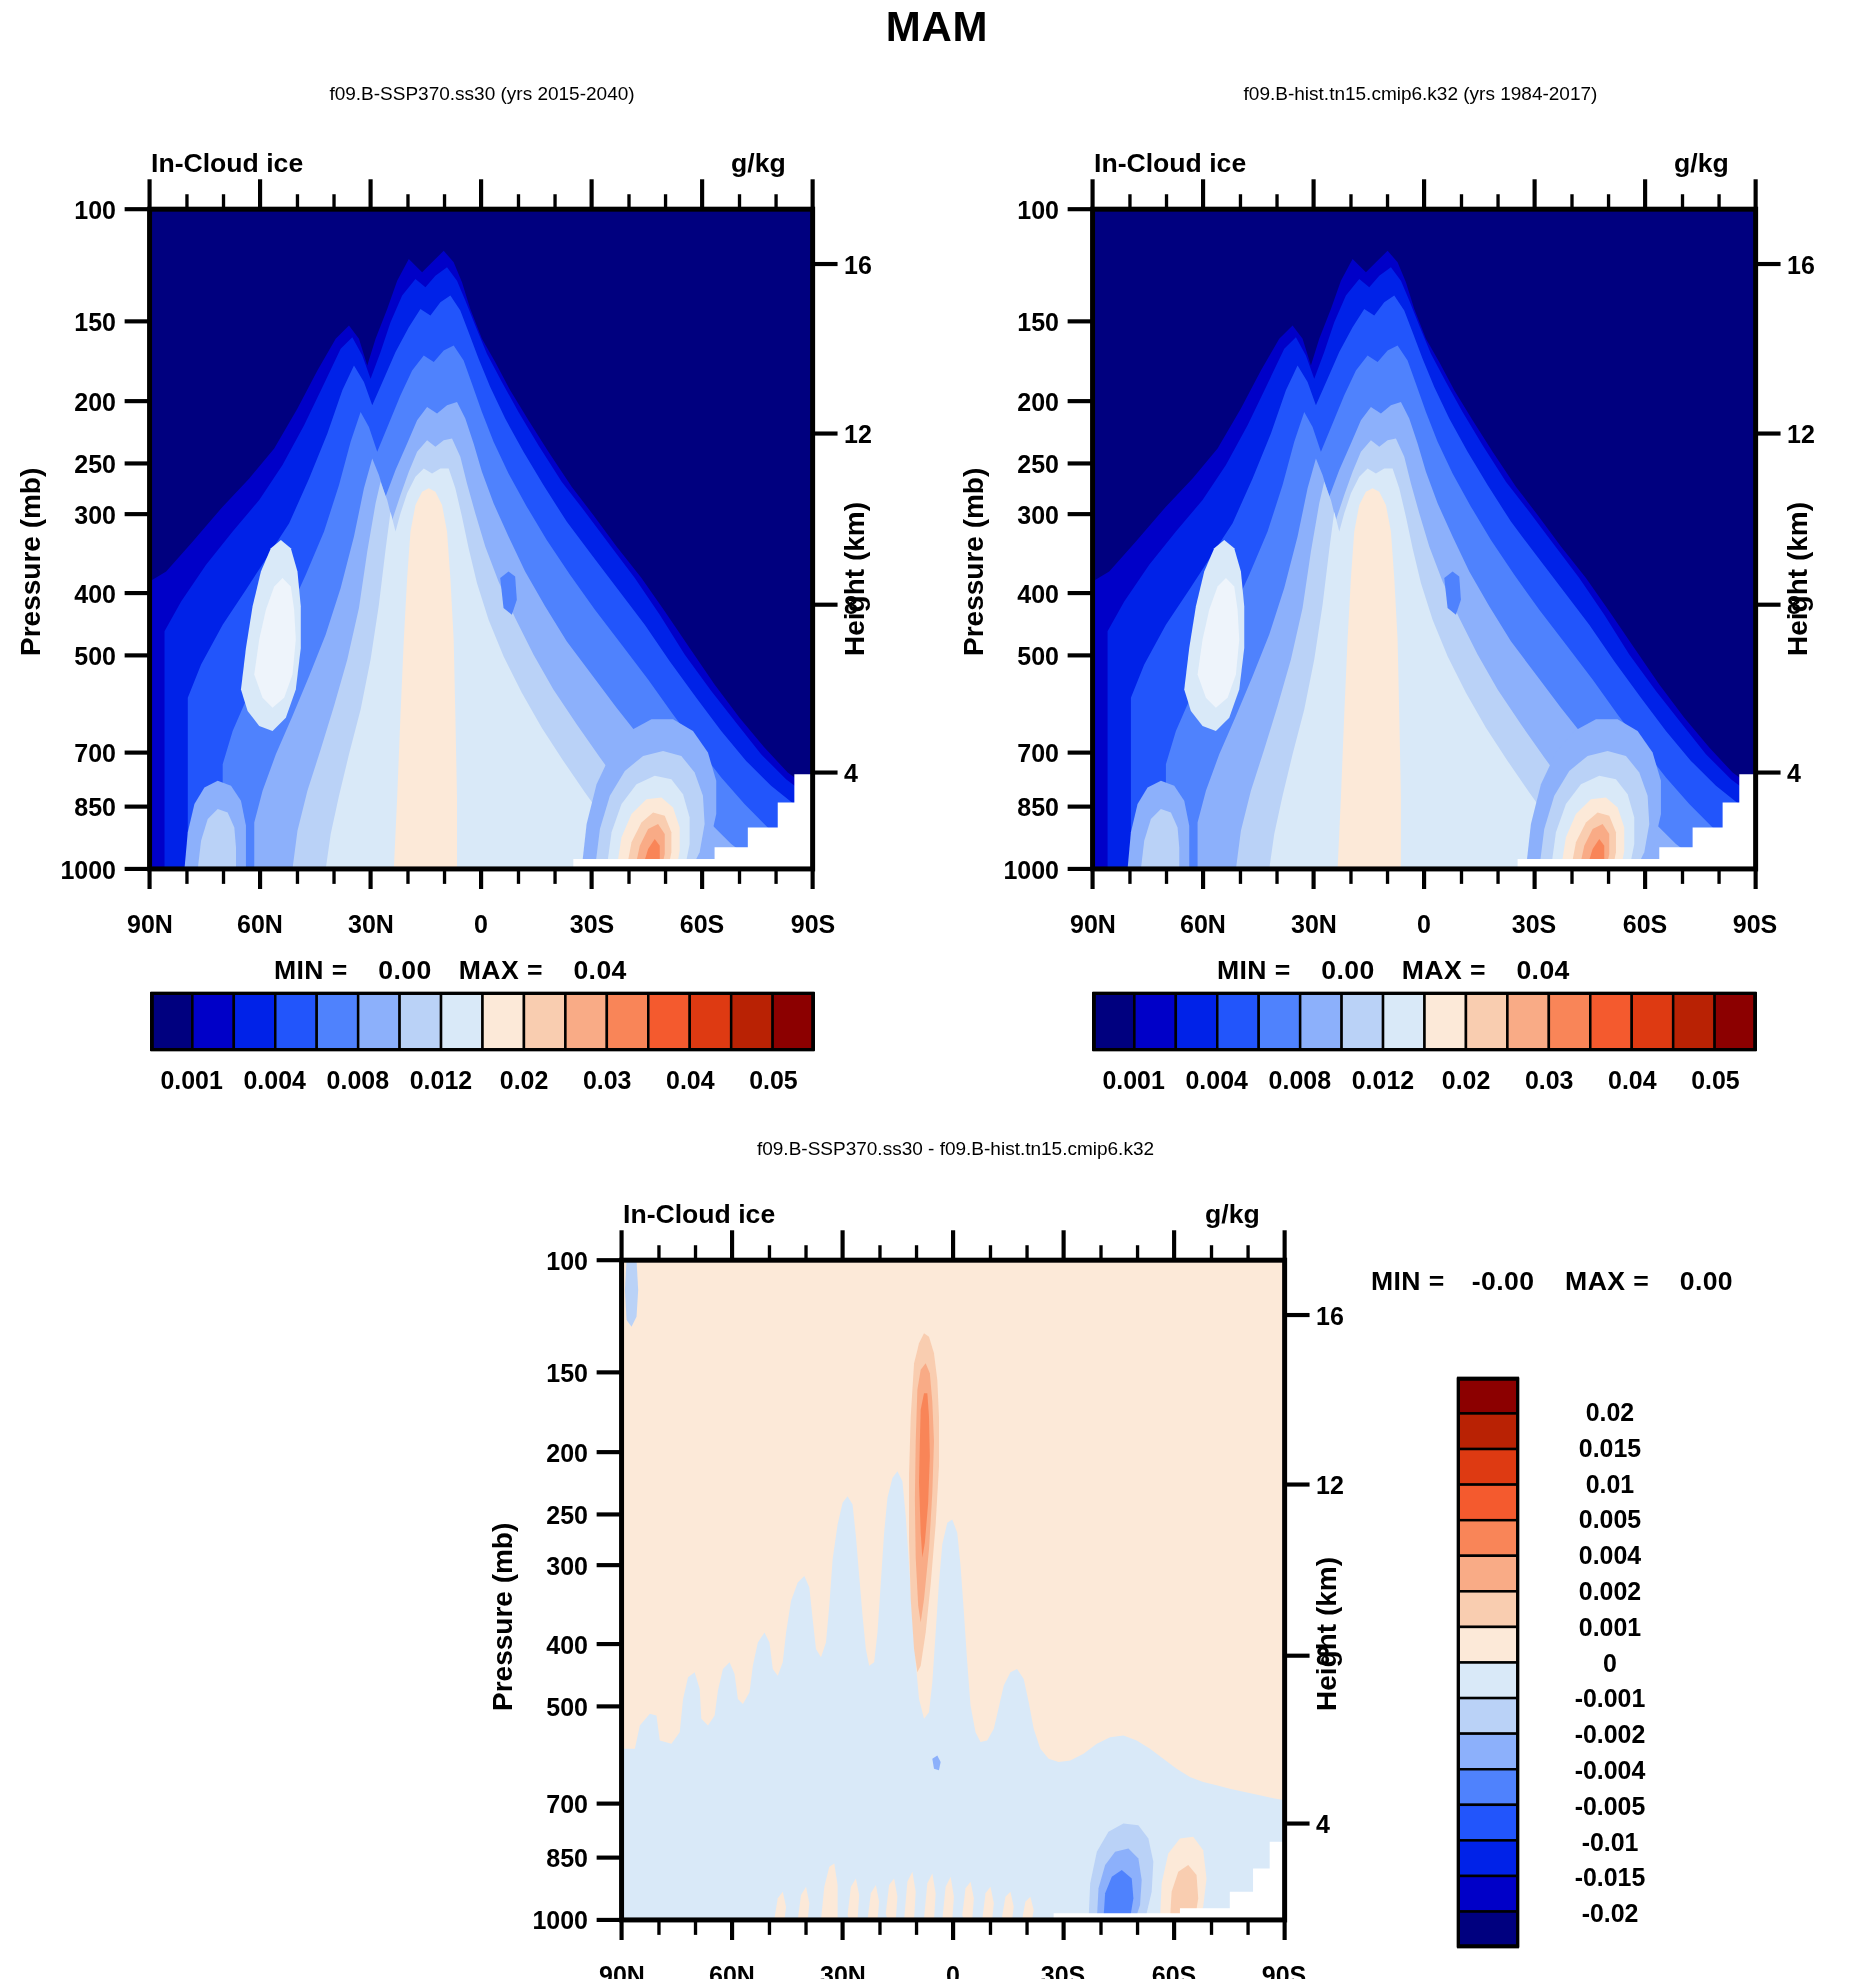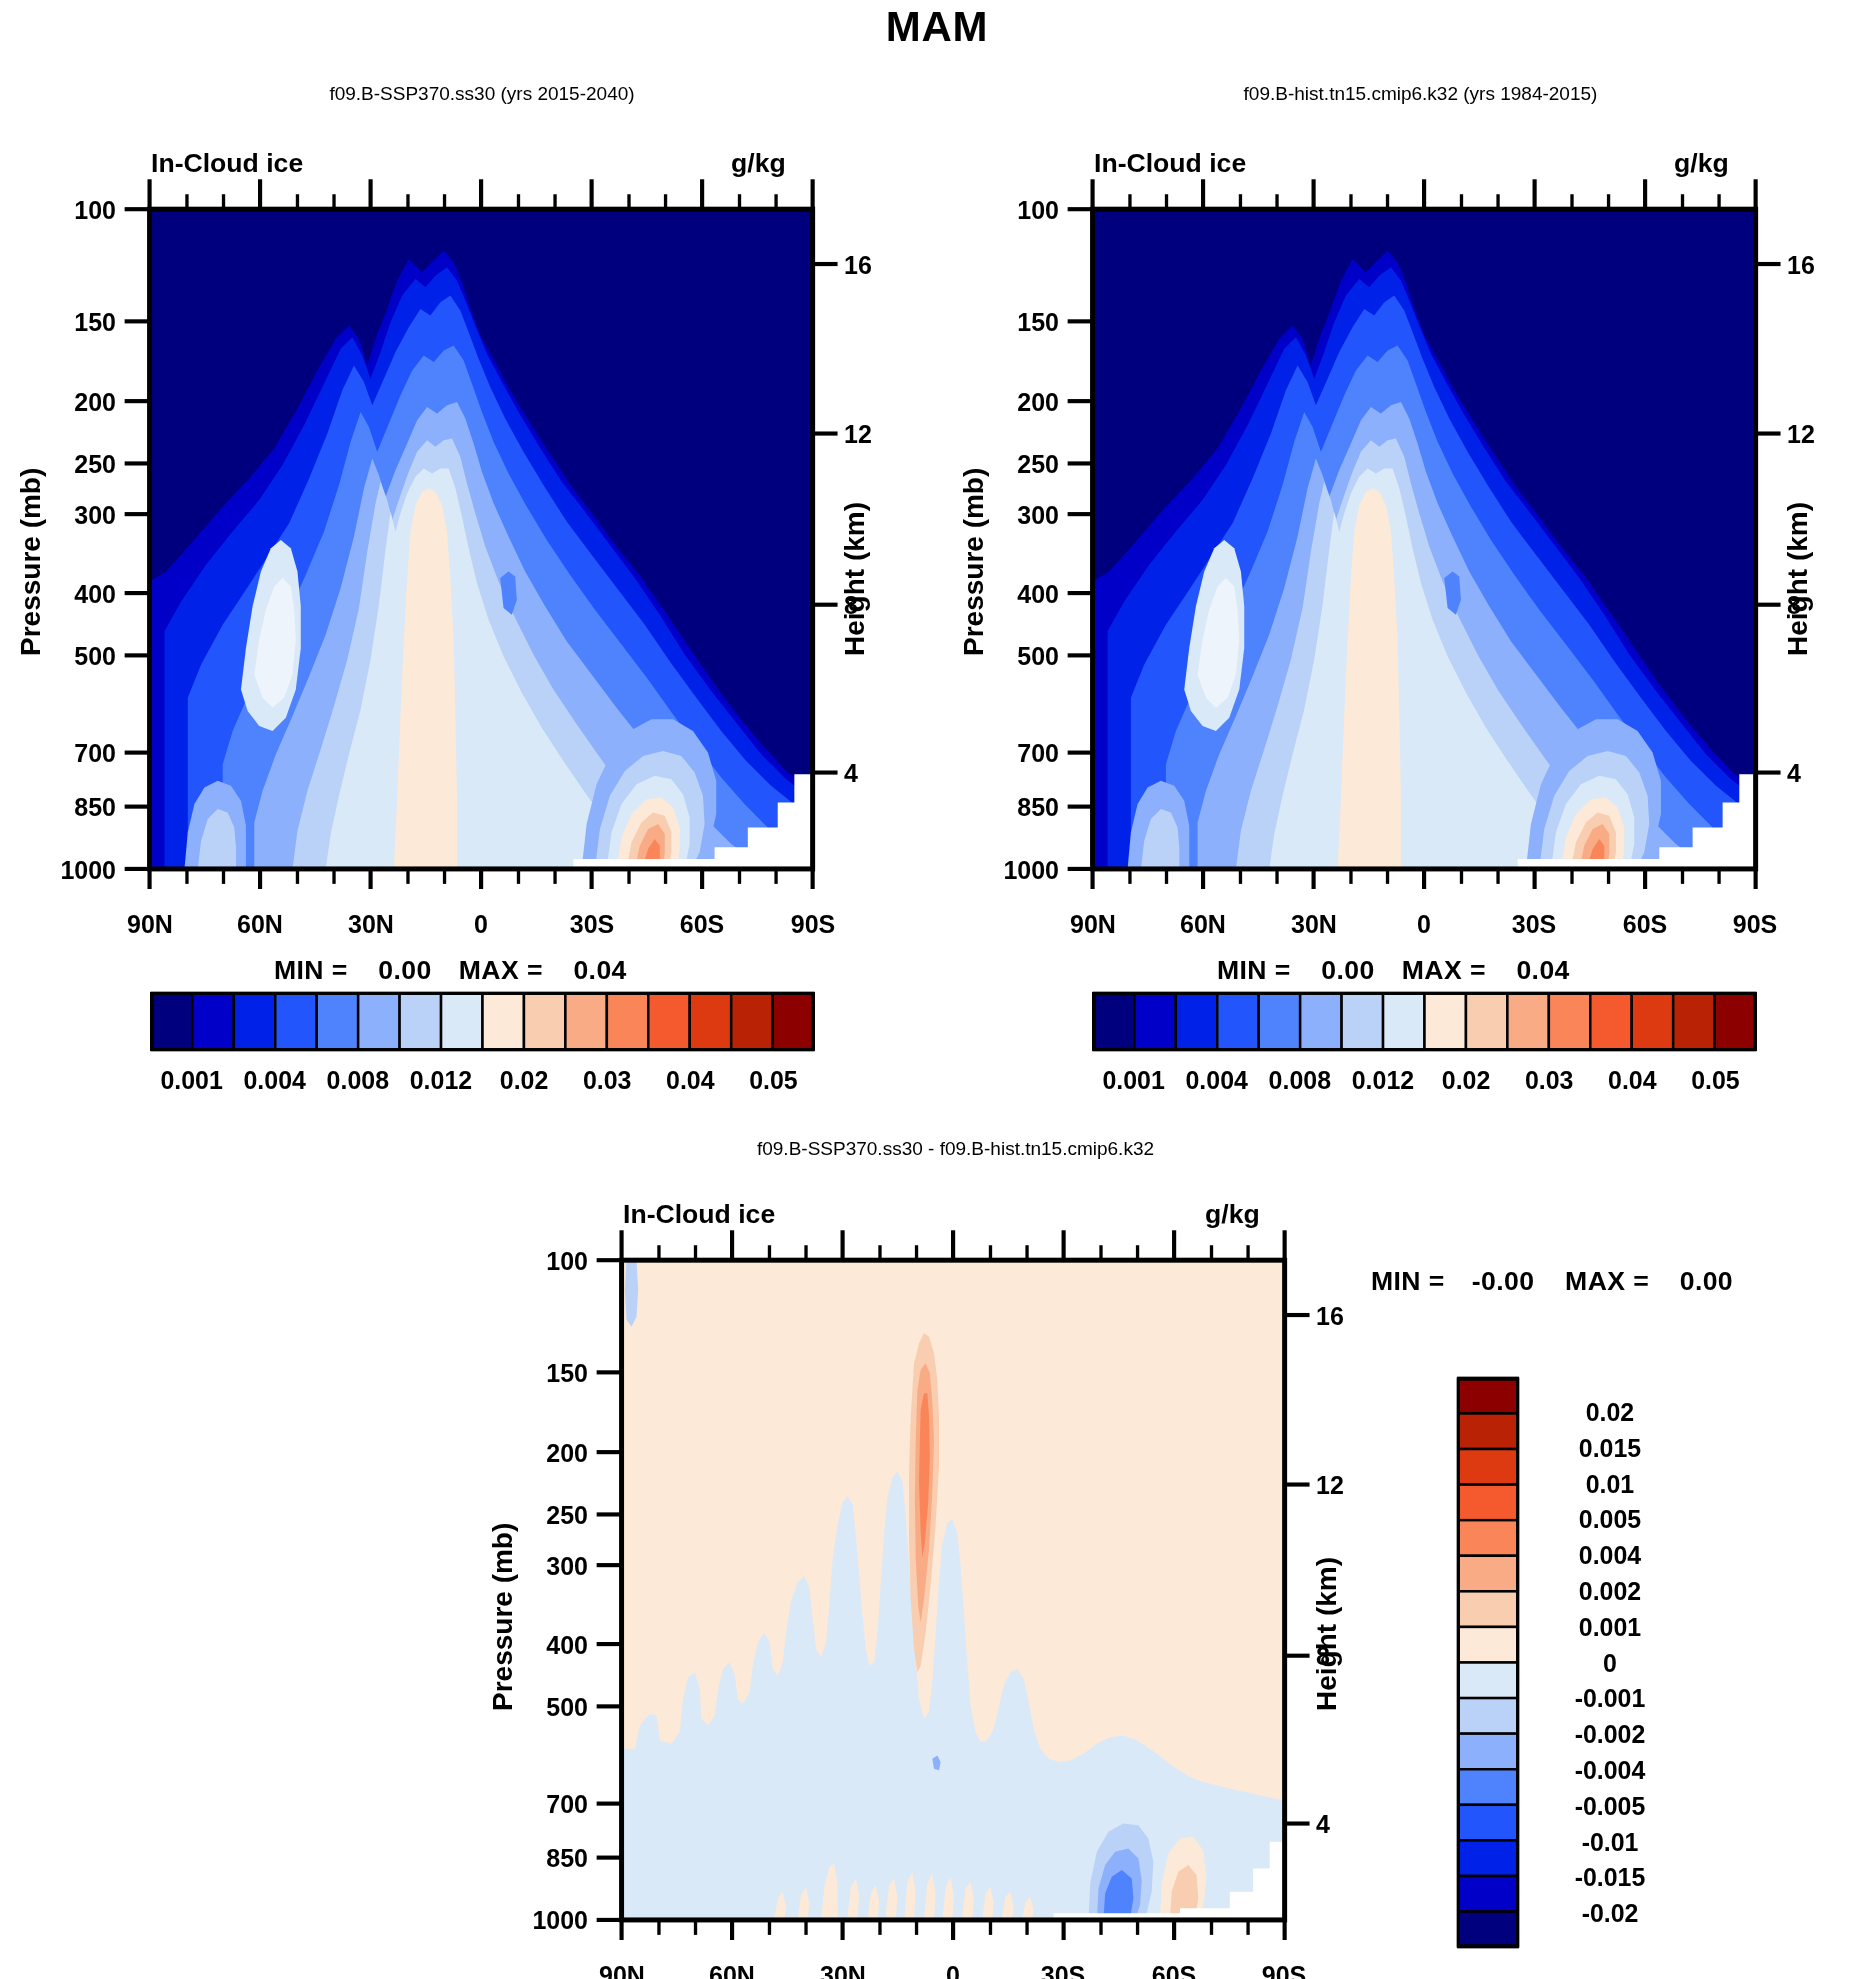--- a/index.html
+++ b/index.html
@@ -217,21 +217,21 @@
       <text x="150.00" y="38" text-anchor="middle" font-family="&quot;Liberation Sans&quot;, sans-serif" font-size="30" font-weight="bold" fill="#000">0.004</text>
       <text x="250.00" y="38" text-anchor="middle" font-family="&quot;Liberation Sans&quot;, sans-serif" font-size="30" font-weight="bold" fill="#000">0.008</text>
       <text x="350.00" y="38" text-anchor="middle" font-family="&quot;Liberation Sans&quot;, sans-serif" font-size="30" font-weight="bold" fill="#000">0.012</text>
       <text x="450.00" y="38" text-anchor="middle" font-family="&quot;Liberation Sans&quot;, sans-serif" font-size="30" font-weight="bold" fill="#000">0.02</text>
       <text x="550.00" y="38" text-anchor="middle" font-family="&quot;Liberation Sans&quot;, sans-serif" font-size="30" font-weight="bold" fill="#000">0.03</text>
       <text x="650.00" y="38" text-anchor="middle" font-family="&quot;Liberation Sans&quot;, sans-serif" font-size="30" font-weight="bold" fill="#000">0.04</text>
       <text x="750.00" y="38" text-anchor="middle" font-family="&quot;Liberation Sans&quot;, sans-serif" font-size="30" font-weight="bold" fill="#000">0.05</text>
     </svg>
 </div>
 
-<div class="abs ctr panel-title" style="left:980px;top:83px;width:881px;">f09.B-hist.tn15.cmip6.k32 (yrs 1984-2015)</div>
+<div class="abs ctr panel-title" style="left:980px;top:83px;width:881px;">f09.B-hist.tn15.cmip6.k32 (yrs 1984-2017)</div>
 
 <div class="abs small-lab" style="left:1094px;top:148px;">In-Cloud ice</div>
 <div class="abs small-lab" style="left:1674px;top:148px;">g/kg</div>
 
 <div class="abs" style="left:958px;top:656px;">
   <div class="vrot axis-title">Pressure (mb)</div>
 </div>
 <div class="abs" style="left:1782px;top:656px;">
   <div class="vrot axis-title">Height (km)</div>
 </div>

